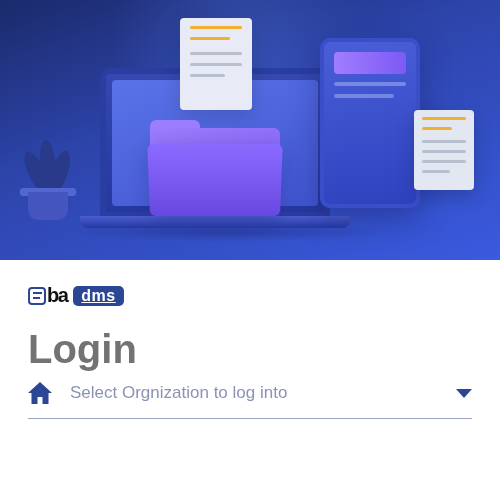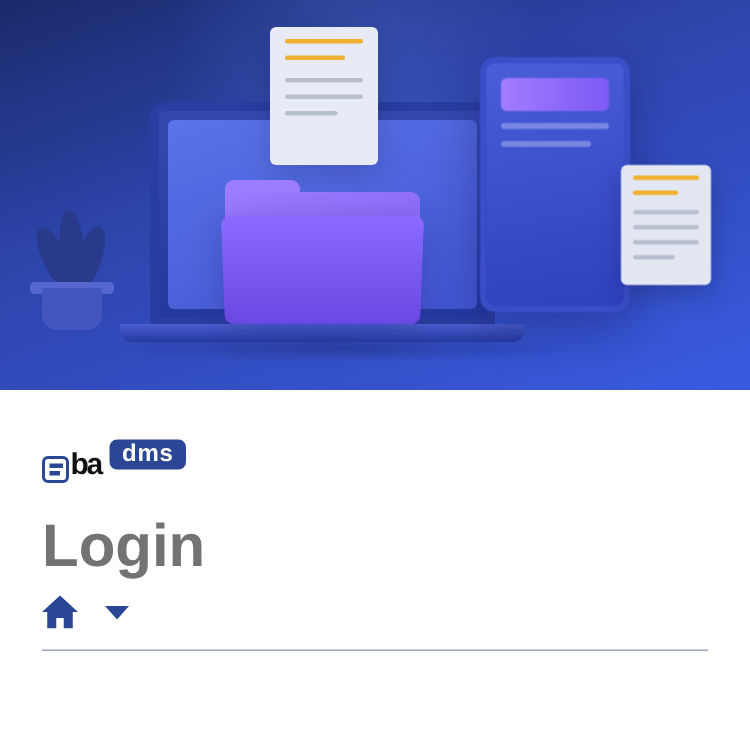--- a/index.html
+++ b/index.html
@@ -182,23 +182,22 @@
       align-items: center;
       gap: 6px;
       margin-bottom: 20px;
     }
     .logo-eba {
       font-size: 22px;
       font-weight: 700;
       color: #111;
       letter-spacing: -1px;
       display: flex;
-      align-items: flex-end;
+      align-items: center;
       gap: -2px;
-      margin-top: 15px;
     }
     .logo-e {
       display: inline-block;
       border: 2.5px solid #2a4694;
       width: 18px;
       height: 18px;
       border-radius: 4px;
       position: relative;
       margin-right: 1px;
     }
@@ -213,20 +212,21 @@
     .logo-e::after { top: 8px; width: 7px; }
     .logo-ba { font-family: sans-serif; font-weight: 800; font-size: 20px; letter-spacing: -1.5px; }
     .logo-dms {
       background: #2a4694;
       color: #fff;
       font-size: 16px;
       font-weight: 800;
       padding: 1px 8px;
       border-radius: 5px;
       letter-spacing: 0.5px;
+      text-decoration: underline;
     }
     h1.title {
       font-size: 40px;
       font-weight: 800;
       color: #737373;
       margin-bottom: 10px;
     }
     .subtitle {
       font-size: 16px;
       color: #6b7694;
@@ -307,15 +307,16 @@
   </div>
 
   <h1 class="title">Login</h1>
 
   <div class="select-row">
     <span class="home-icon">
       <svg width="24" height="22" viewBox="0 0 24 22">
         <path d="M12 0 L24 11 L20.5 11 L20.5 22 L14.5 22 L14.5 15 L9.5 15 L9.5 22 L3.5 22 L3.5 11 L0 11 Z" fill="#2a4694"></path>
       </svg>
     </span>
+    <span class="select-label">Select Orgnization to log into</span>
     <span class="chevron"></span>
   </div>
 </div>
 
 </body></html>

